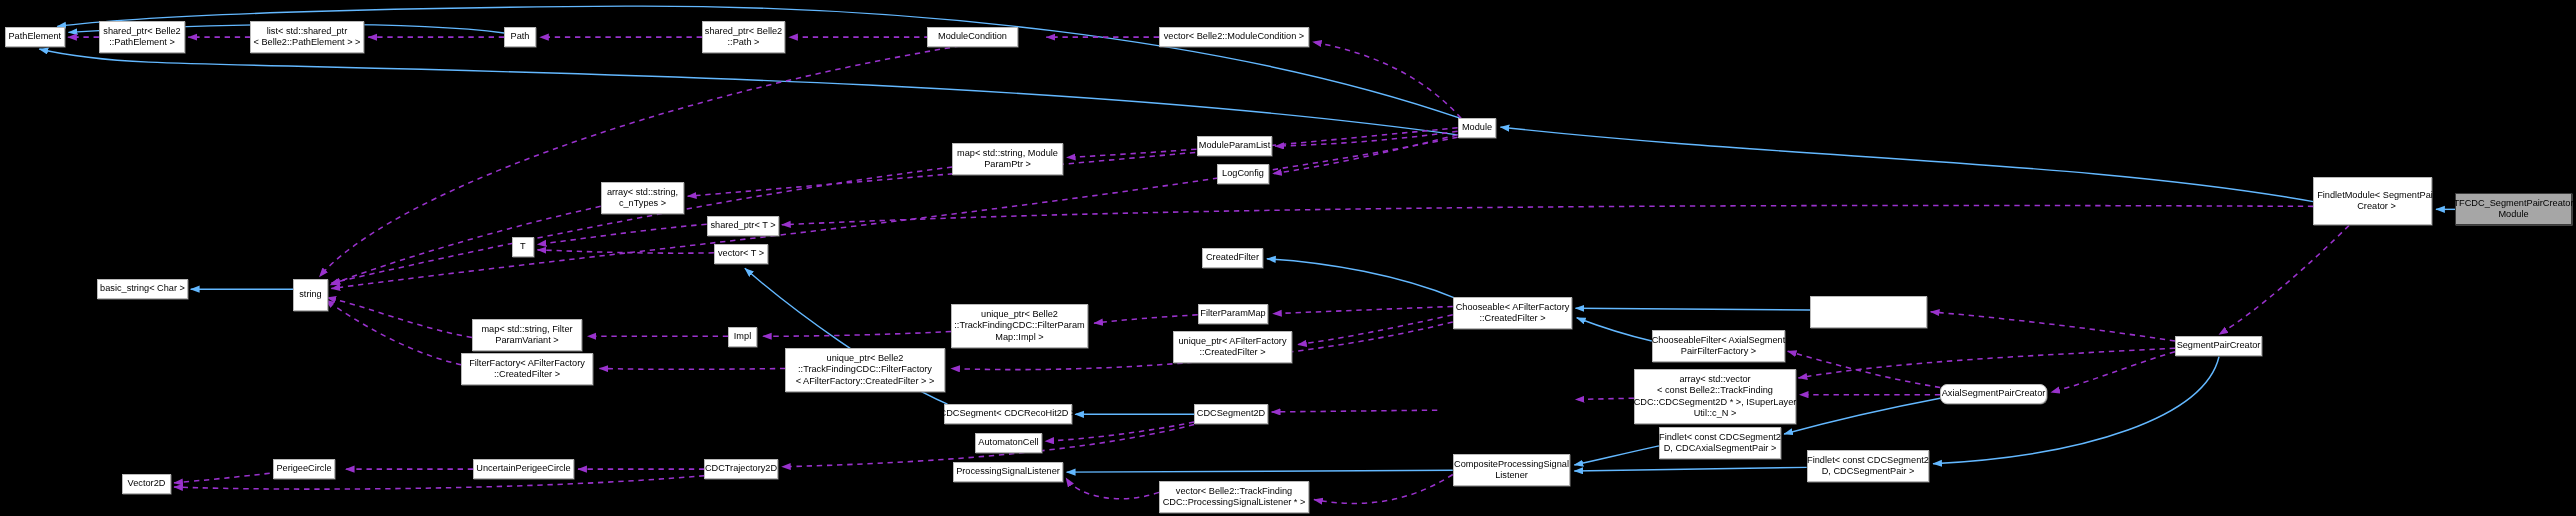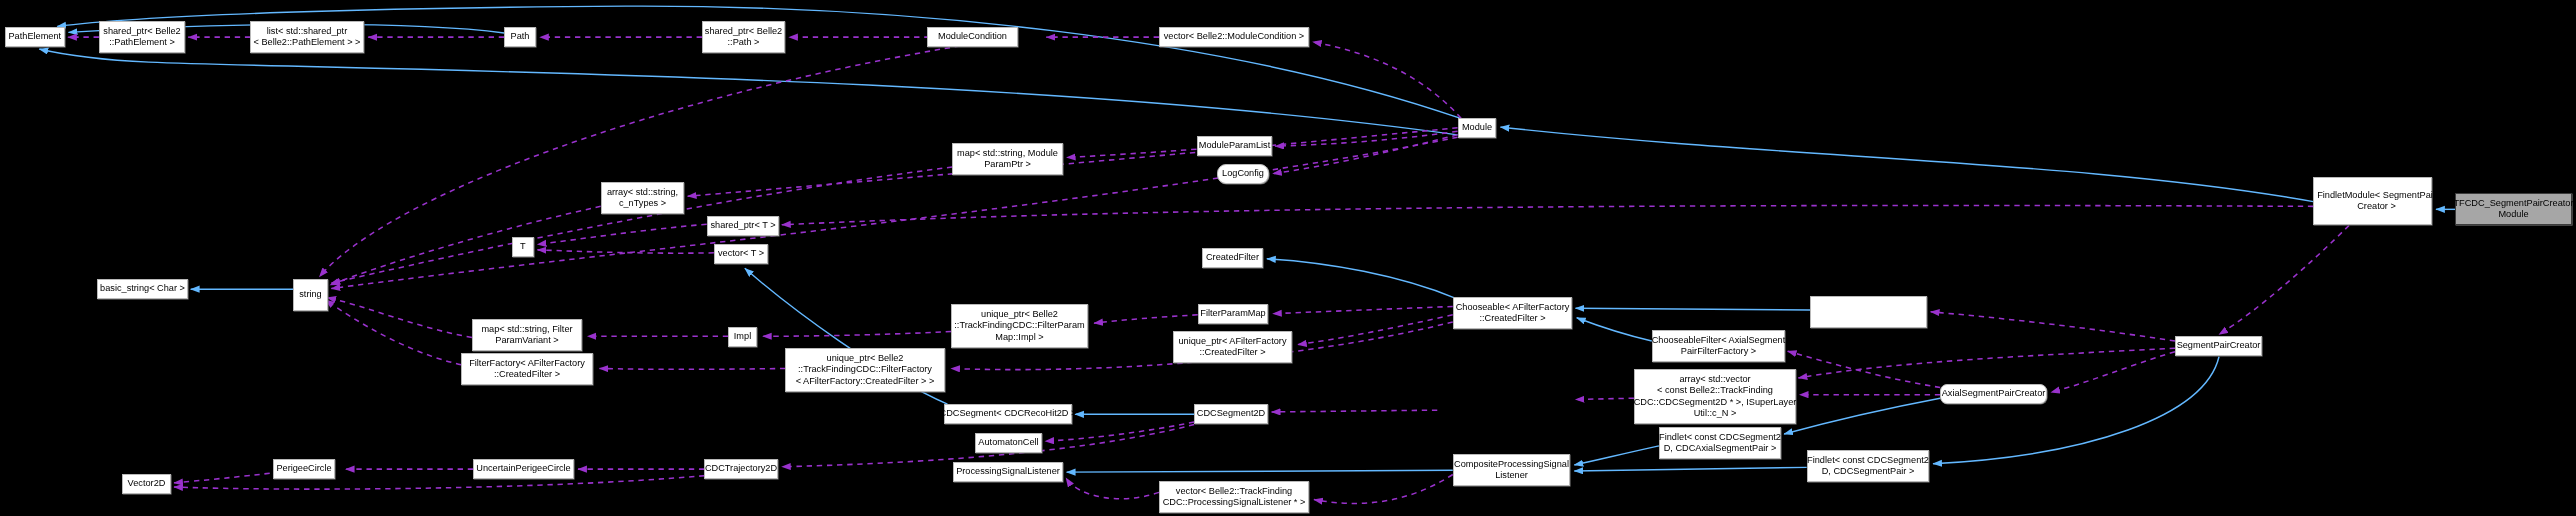--- a/index.html
+++ b/index.html
@@ -115,21 +115,21 @@
     <div class="node" style="left: 1458px; top: 118px; width: 38px; height: 20px;">
       <div>Module</div>
     </div>
     <div class="node" style="left: 952px; top: 143px; width: 111px; height: 32px;">
       <div>map&lt; std::string, Module</div>
       <div>ParamPtr &gt;</div>
     </div>
     <div class="node" style="left: 1197px; top: 136px; width: 75px; height: 20px;">
       <div>ModuleParamList</div>
     </div>
-    <div class="node" style="left: 1217px; top: 164px; width: 52px; height: 20px; border-radius: 9px;">
+    <div class="node" style="left: 1217px; top: 164px; width: 52px; height: 20px;">
       <div>LogConfig</div>
     </div>
     <div class="node" style="left: 601px; top: 182px; width: 83px; height: 32px;">
       <div>array&lt; std::string,</div>
       <div>c_nTypes &gt;</div>
     </div>
     <div class="node" style="left: 707px; top: 216px; width: 72px; height: 20px;">
       <div>shared_ptr&lt; T &gt;</div>
     </div>
     <div class="node" style="left: 714px; top: 244px; width: 54px; height: 20px;">

